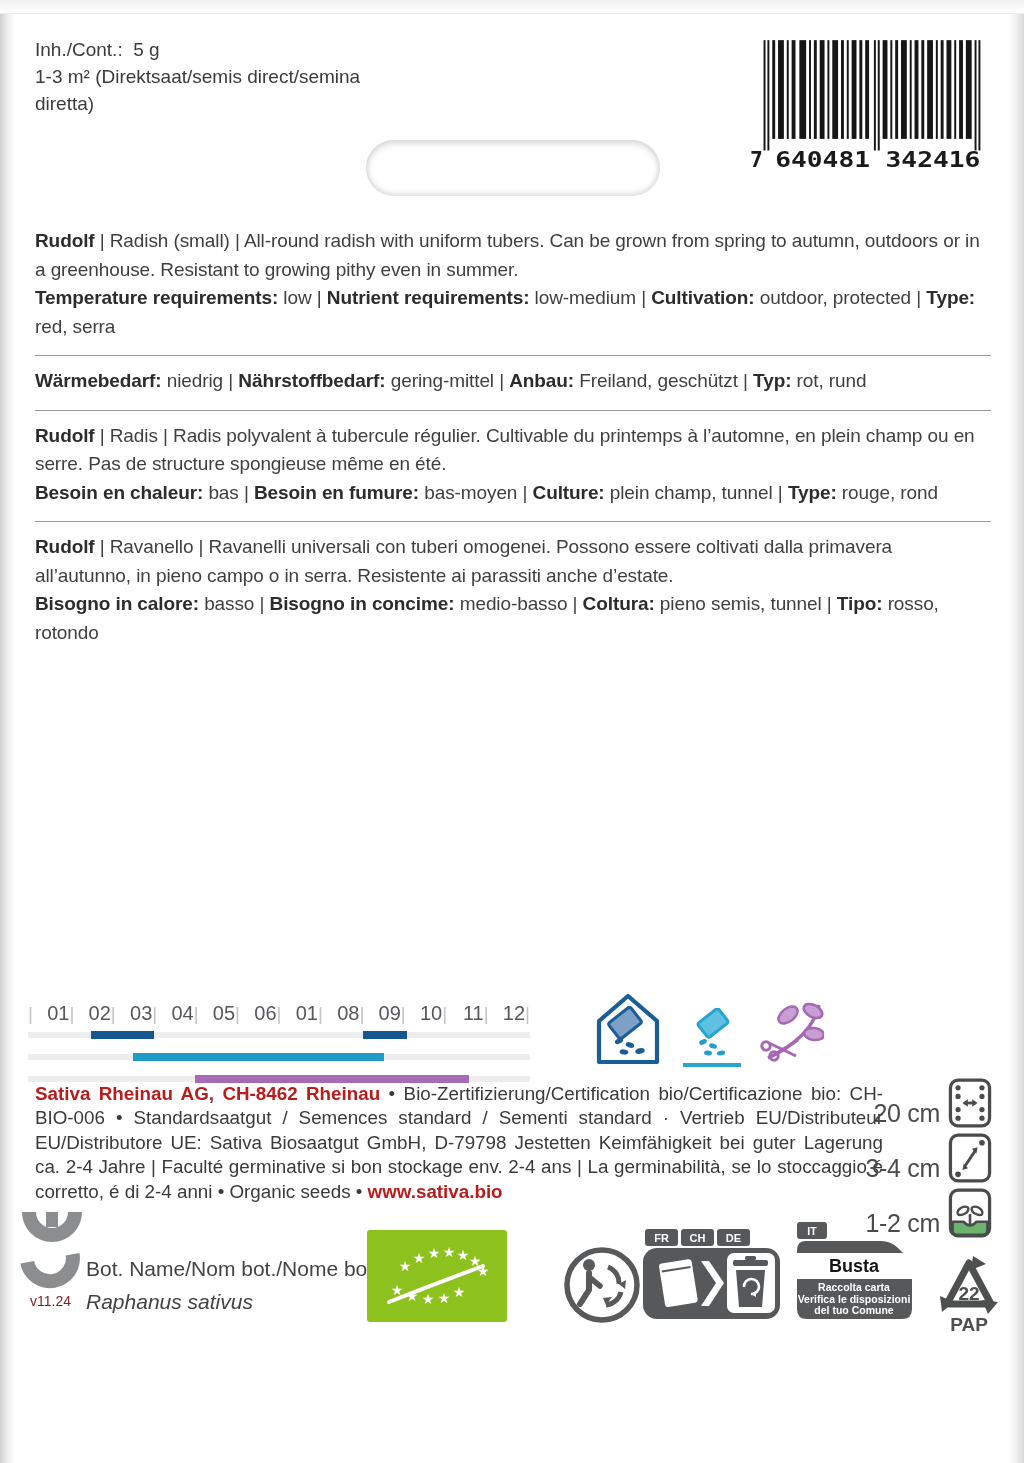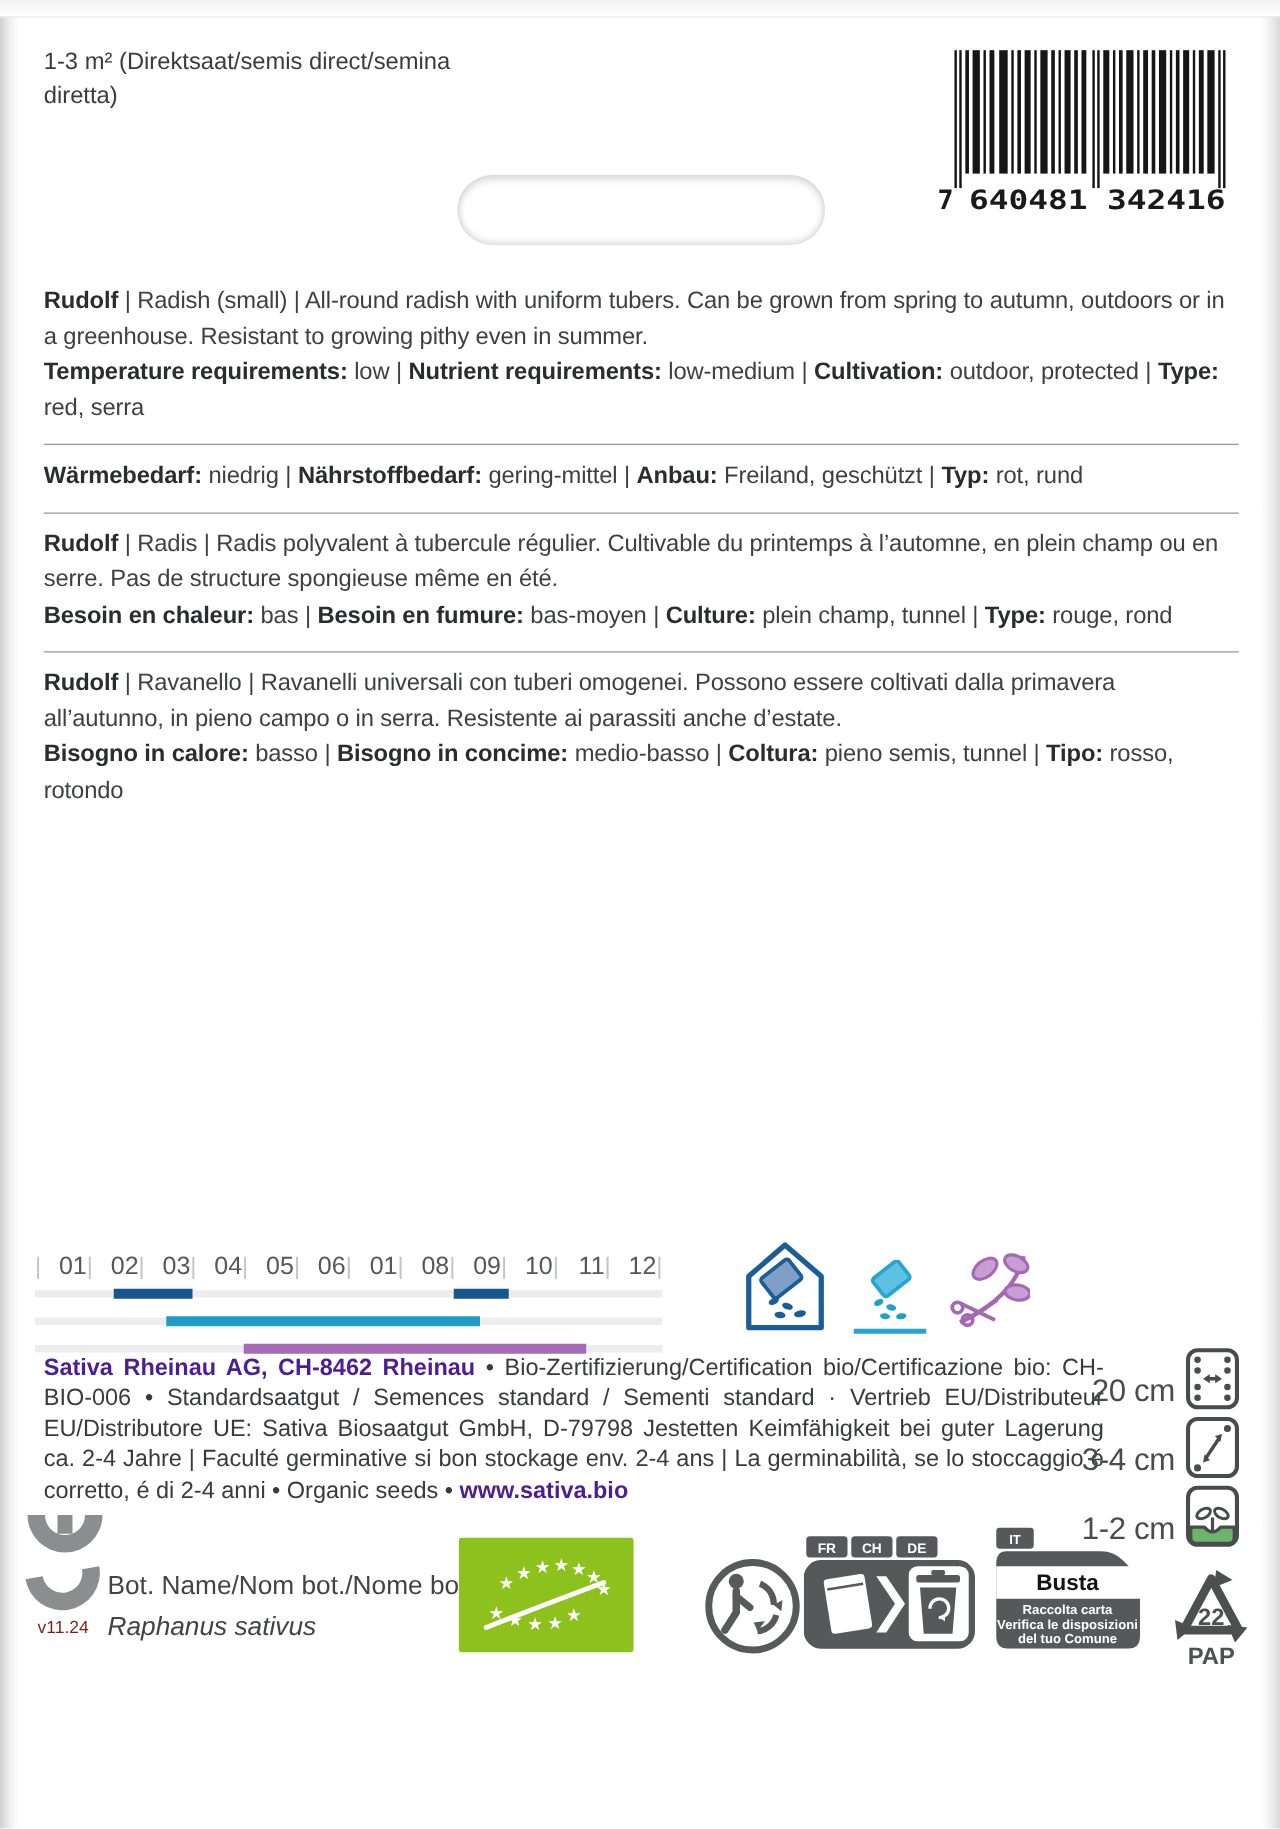--- a/index.html
+++ b/index.html
@@ -28,41 +28,42 @@
   .months{position:absolute;left:28px;top:1002px;width:502px;display:flex;align-items:center;
           font-size:20px;color:#55575a;}
   .months .mon{flex:1;text-align:right;}
   .months .msep{flex:0 0 auto;color:#c3c4c6;font-size:19px;}
   .cal-track{position:absolute;left:28px;width:502px;height:6px;background:#ededee;}
   .cal-track .seg{position:absolute;top:-1px;height:8px;}
   .cal-icon{position:absolute;}
   
   .footer{position:absolute;left:35px;top:1082px;width:848px;margin:0;text-align:justify;
           font-size:18.8px;line-height:24.4px;color:#393a3c;}
-  .footer b{color:#4c1d95;}
+  .footer b{color:#b91c1c;}
   
   .measure-row{position:absolute;display:flex;align-items:flex-end;}
   .measure-label{width:78px;text-align:right;font-size:25px;color:#4a4b4d;margin-right:8px;letter-spacing:-0.3px;}
   
   .version{position:absolute;left:30px;top:1293px;font-size:14px;color:#7f1d1d;}
   .bot{position:absolute;left:86px;top:1252px;font-size:21px;color:#424345;line-height:33px;}
   .bot .species{font-style:italic;}
   .abs{position:absolute;}
   svg text{font-family:"Liberation Sans",sans-serif;}
   .bc-digits text{font-family:"DejaVu Sans Mono",monospace;}
 </style>
 </head>
 <body>
 
 <div class="page">
   <div class="edge-left"></div>
   <div class="edge-right"></div>
   <div class="edge-top"></div>
 
   <div class="inh">
+    <div><span>Inh./Cont.:</span>&nbsp;&nbsp;<span>5 g</span></div>
     <div>1-3 m² (Direktsaat/semis direct/semina diretta)</div>
   </div>
 
   <div class="euro-slot"></div>
 
   <div class="barcode">
     <svg width="242" height="134" viewBox="0 0 250 134">
       <g fill="#161616">
         <rect x="14" y="0" width="2" height="114"></rect>
           <rect x="18" y="0" width="2" height="114"></rect>

